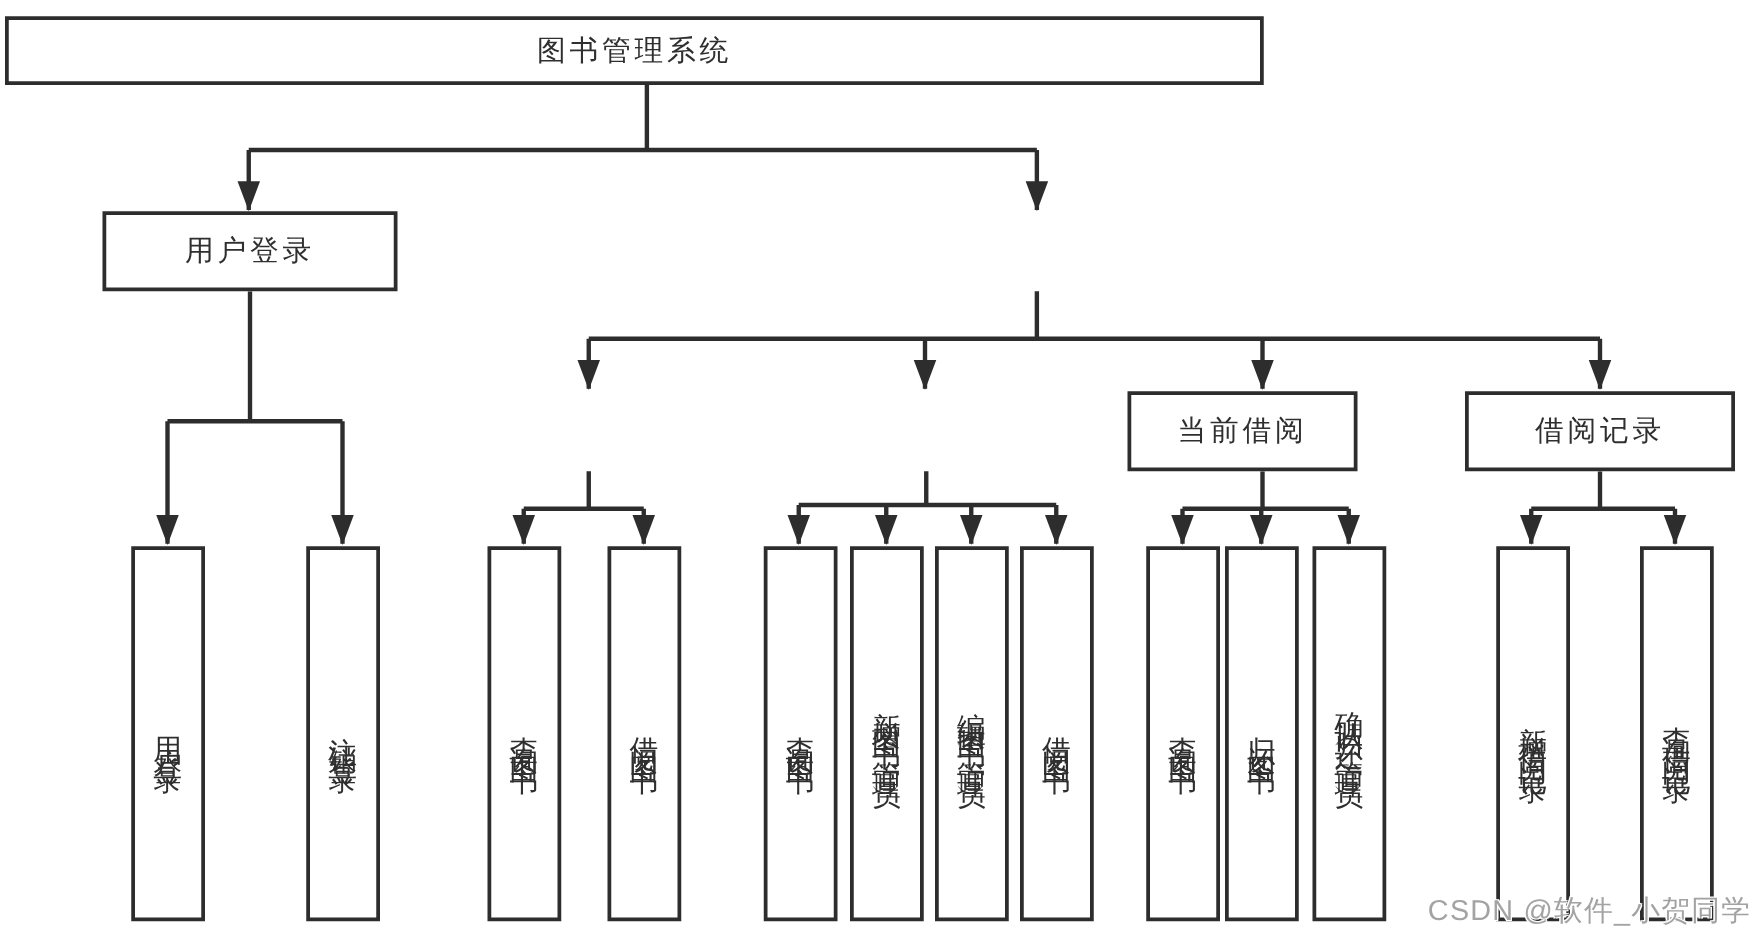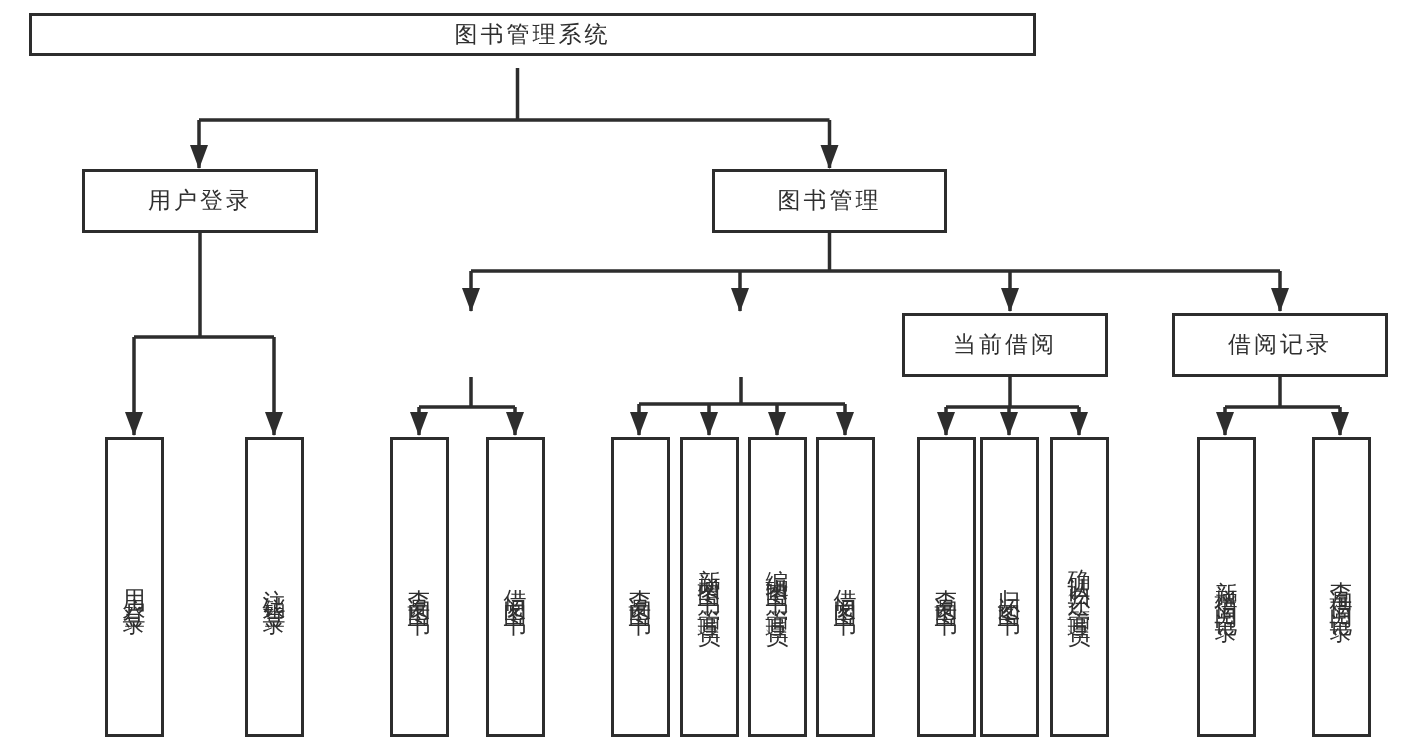--- a/index.html
+++ b/index.html
@@ -78,32 +78,29 @@
       <polygon points="777,436 768,412 786,412"></polygon>
       <polygon points="845,436 836,412 854,412"></polygon>
       <polygon points="946,436 937,412 955,412"></polygon>
       <polygon points="1009,436 1000,412 1018,412"></polygon>
       <polygon points="1079,436 1070,412 1088,412"></polygon>
       <polygon points="1225,436 1216,412 1234,412"></polygon>
       <polygon points="1340,436 1331,412 1349,412"></polygon>
     </g>
   </svg>
 
-  <div class="box" style="left:29px;top:13px;width:1007px;height:43px">
+  <div class="box" style="left:4px;top:13px;width:1007px;height:55px">
     <span class="lbl">图书管理系统</span>
   </div>
 
   <div class="box" style="left:82px;top:169px;width:236px;height:64px">
     <span class="lbl">用户登录</span>
   </div>
-  <div class="box" style="left:712px;top:169px;width:235px;height:64px">
-    <span class="lbl">图书管理</span>
-  </div>
 
-  <div class="box" style="left:902px;top:313px;width:206px;height:64px">
+  <div class="box" style="left:902px;top:313px;width:184px;height:64px">
     <span class="lbl">当前借阅</span>
   </div>
   <div class="box" style="left:1172px;top:313px;width:216px;height:64px">
     <span class="lbl">借阅记录</span>
   </div>
 
   <div class="box v" style="left:104.5px;top:437px;width:59px;height:300px">
     <span class="lbl">用户登录</span>
   </div>
   <div class="box v" style="left:244.5px;top:437px;width:59px;height:300px">
@@ -140,13 +137,14 @@
     <span class="lbl">确认归还（管理员）</span>
   </div>
 
   <div class="box v" style="left:1196.5px;top:437px;width:59px;height:300px">
     <span class="lbl">新增借阅记录</span>
   </div>
   <div class="box v" style="left:1311.5px;top:437px;width:59px;height:300px">
     <span class="lbl">查询借阅记录</span>
   </div>
 
+  <div class="watermark">CSDN @软件_小贺同学</div>
 </div>
 
 </body></html>

